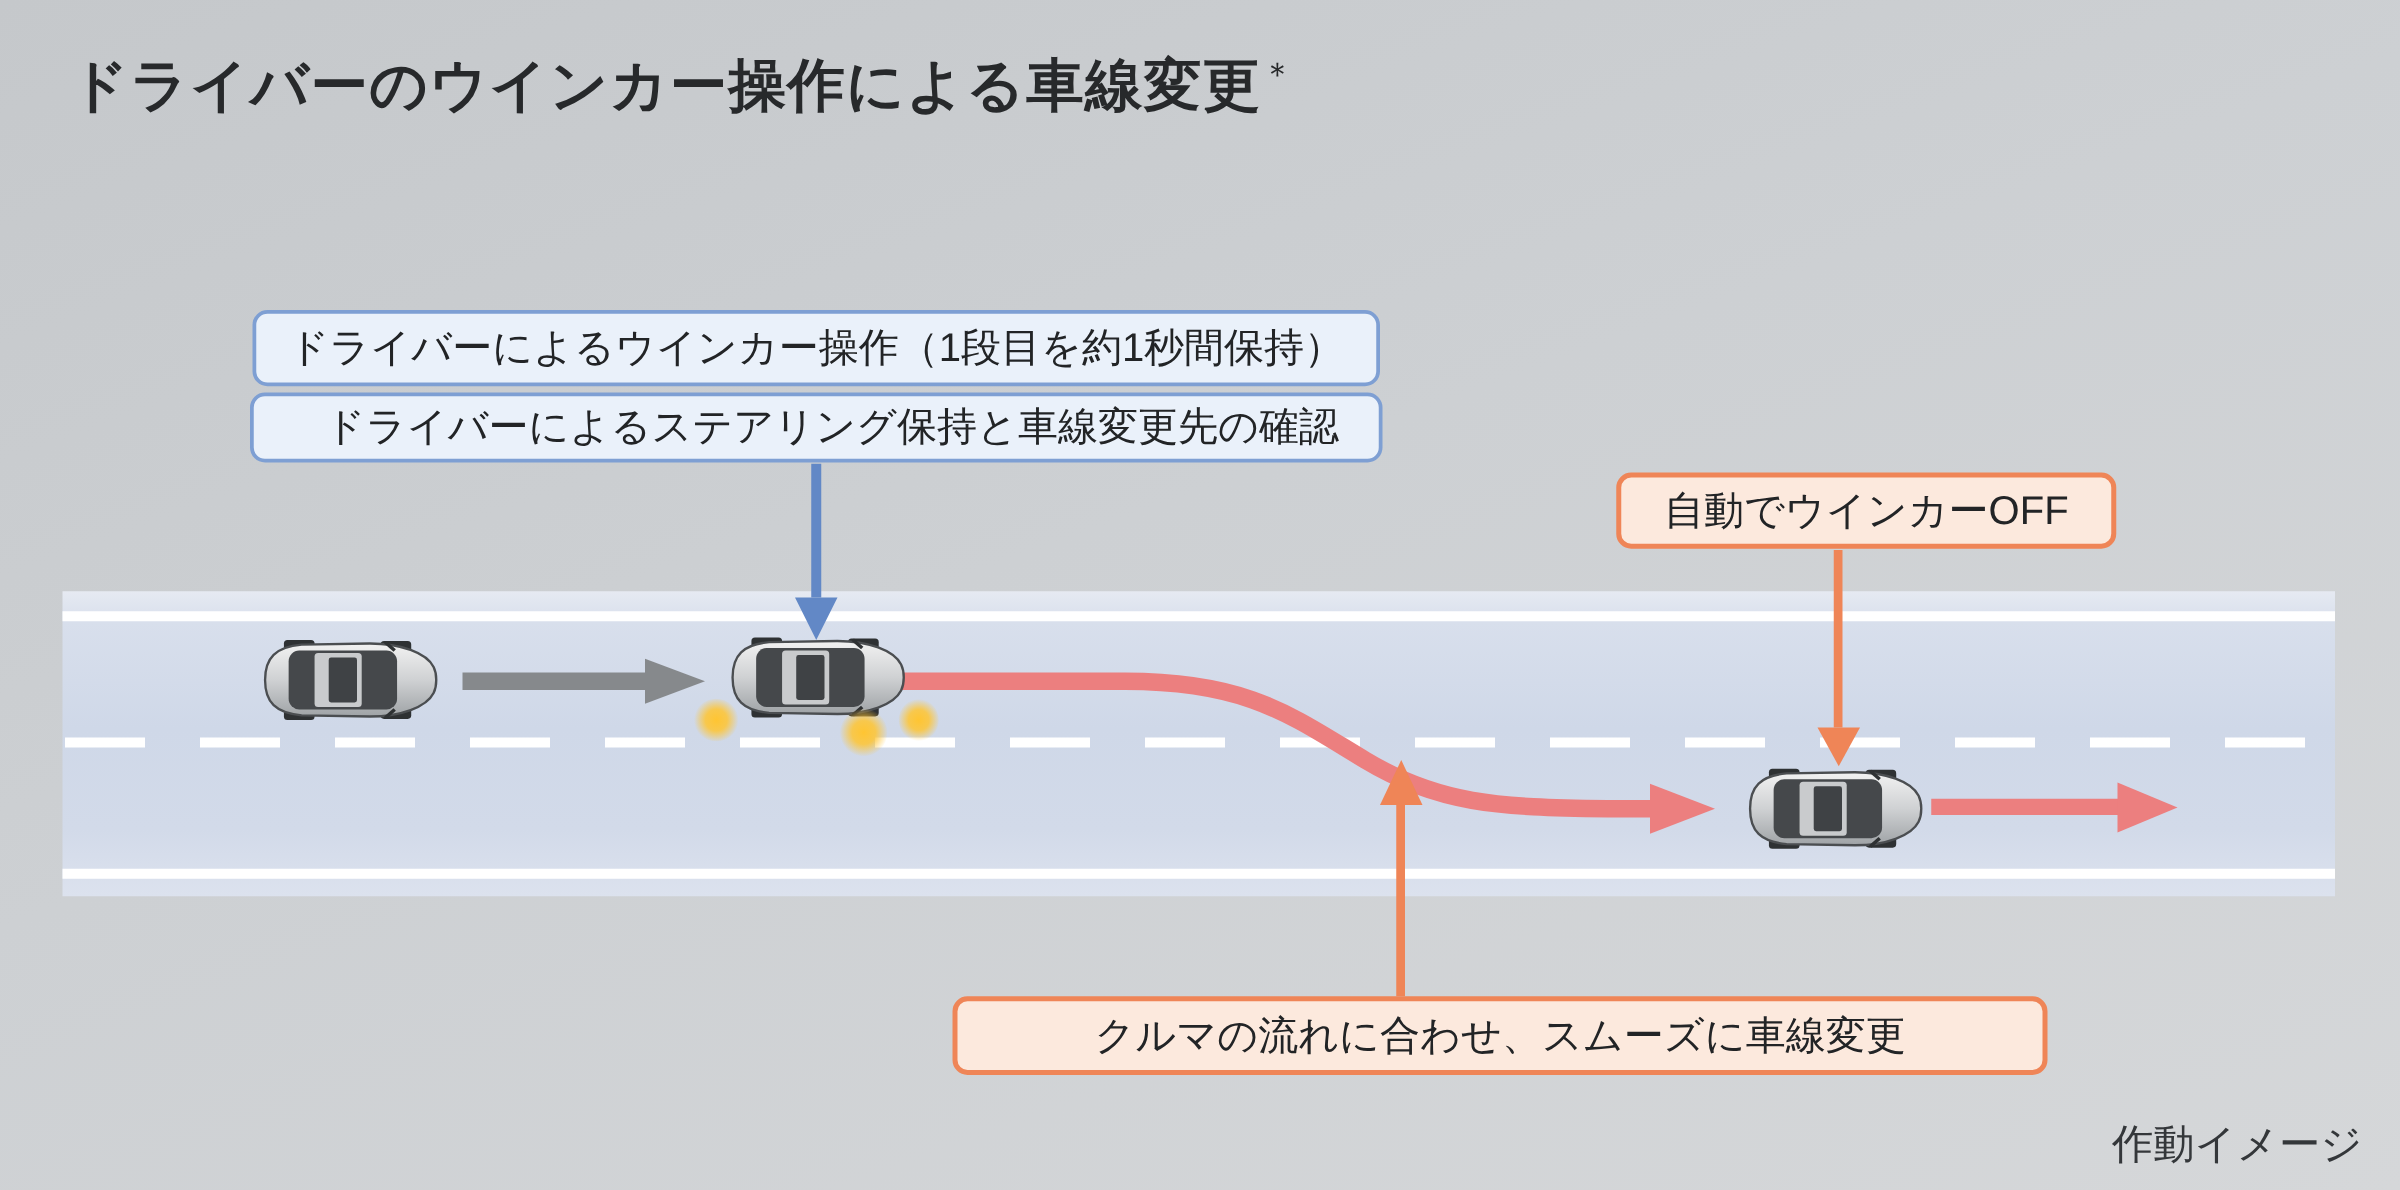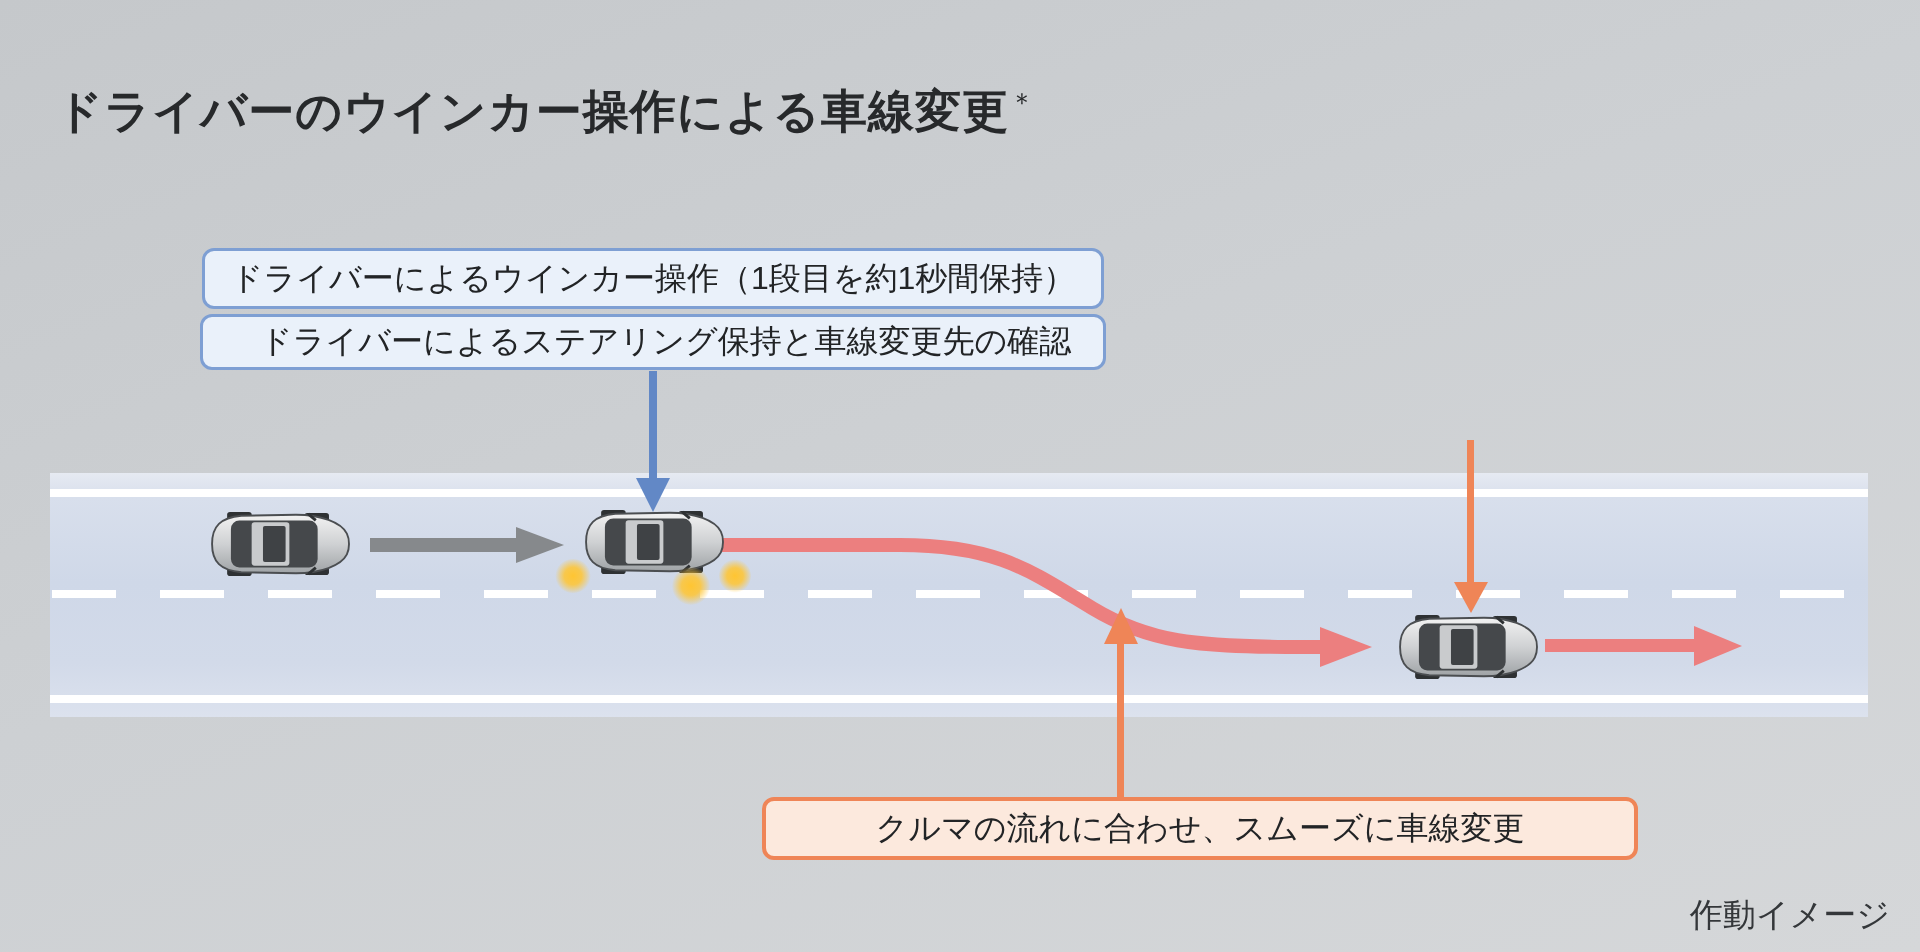--- a/index.html
+++ b/index.html
@@ -6,21 +6,21 @@
   #canvas{
     position:relative;
     width:1920px;height:952px;
     overflow:hidden;
     background:linear-gradient(160deg,#c5c8cb 0%,#cdd0d3 45%,#d5d7d9 100%);
     font-family:"Liberation Sans","DejaVu Sans",sans-serif;
     color:#27292b;
   }
   .abs{position:absolute;}
   
-  #title{left:56px;top:38px;font-size:46px;font-weight:bold;letter-spacing:1px;white-space:nowrap;margin-top:43px;}
+  #title{left:56px;top:38px;font-size:46px;font-weight:bold;letter-spacing:1px;white-space:nowrap;}
   #title sup{font-size:26px;font-weight:normal;vertical-align:super;}
   #subtitle{left:56px;top:112px;font-size:45px;font-weight:normal;letter-spacing:1px;white-space:nowrap;color:#2b2d2f;}
   
   .callout{
     display:flex;align-items:center;justify-content:center;
     white-space:nowrap;font-size:32px;color:#222426;
     border-radius:12px;box-sizing:border-box;
   }
   .callout.blue{background:#eaf1fa;border:3px solid #7e9fd3;}
   .callout.orange{background:#fce9dd;border:4px solid #ef8557;}
@@ -79,20 +79,21 @@
         <stop offset="1" stop-color="#9fa3a6"></stop>
       </linearGradient>
     </defs>
   </svg>
 
   <div class="abs" id="title"><span>ドライバーのウインカー操作による車線変更</span><sup>＊</sup></div>
 
   <div class="abs callout blue" id="blue-box-1">ドライバーによるウインカー操作（1段目を約1秒間保持）</div>
   <div class="abs callout blue" id="blue-box-2">ドライバーによるステアリング保持と車線変更先の確認</div>
 
+  <div class="abs callout orange" id="orange-box-top">自動でウインカーOFF</div>
   <div class="abs callout orange" id="orange-box-bottom">クルマの流れに合わせ、スムーズに車線変更</div>
 
   <div class="abs" id="road">
     <div class="lane-line" id="lane-line-top"></div>
     <div id="lane-divider"></div>
     <div class="lane-line" id="lane-line-bottom"></div>
   </div>
 
   <div class="abs shaft" id="gray-arrow-shaft"></div>
   <div class="abs" id="gray-arrow-head"></div>

